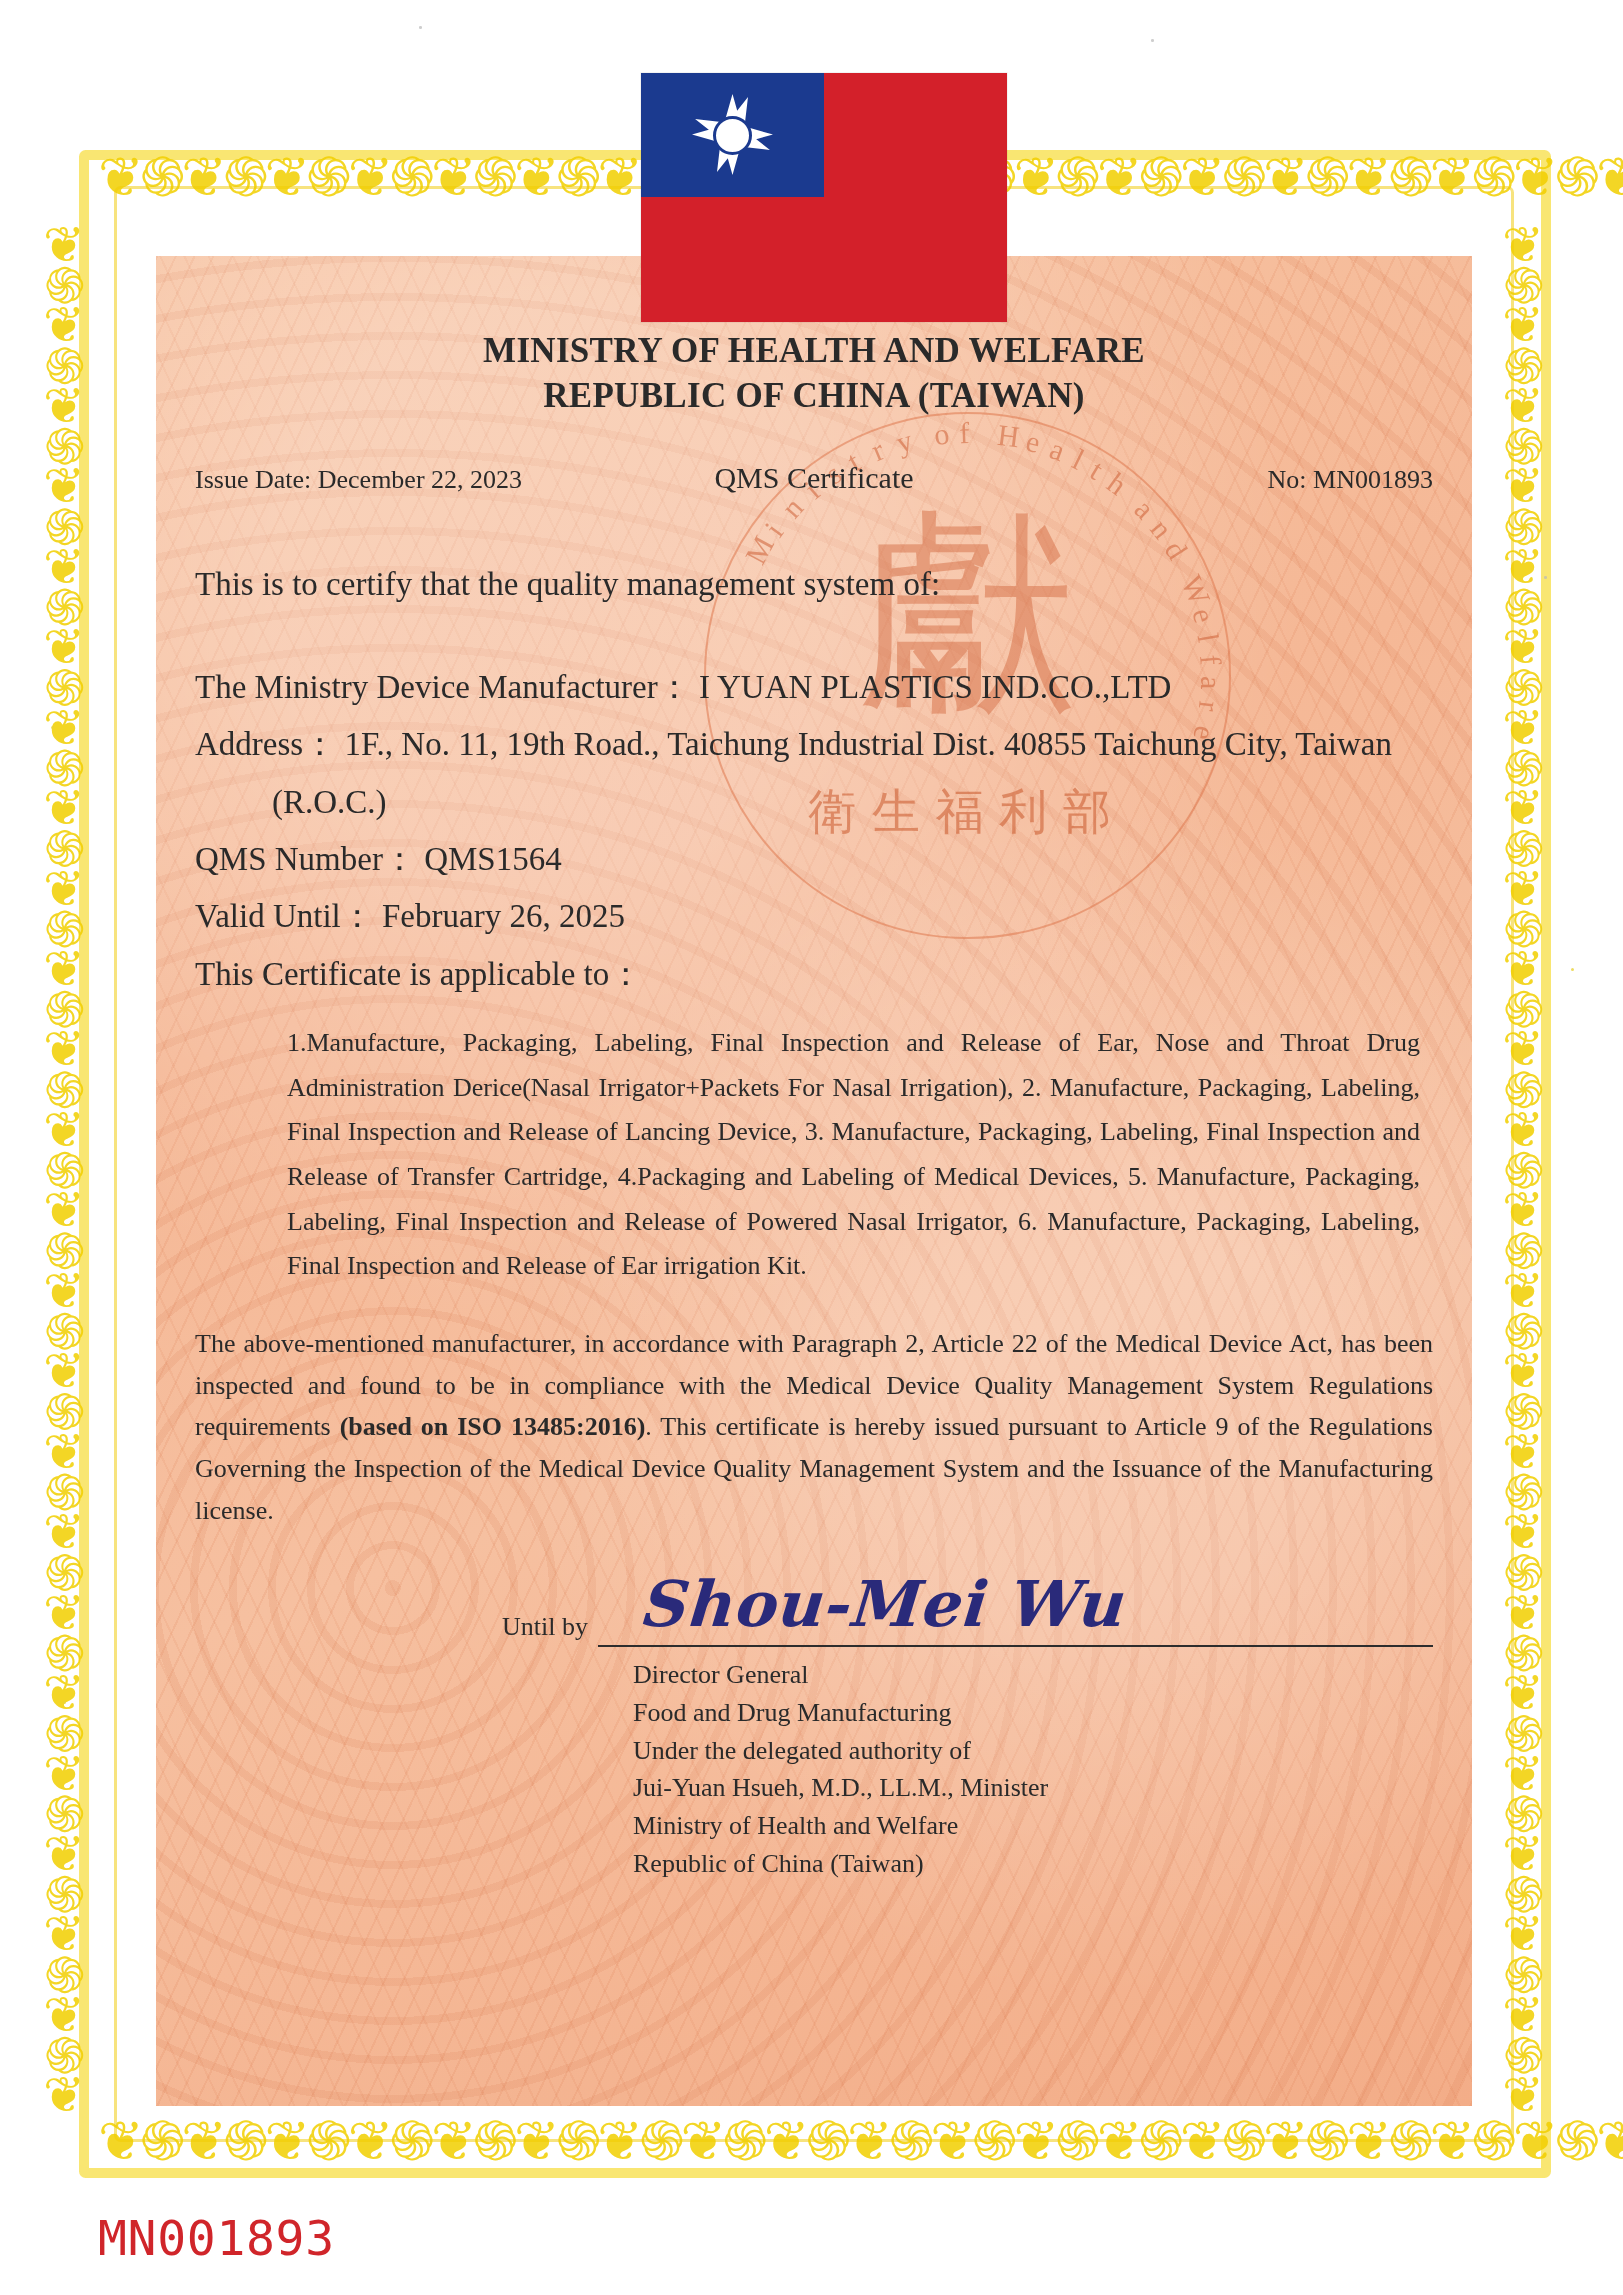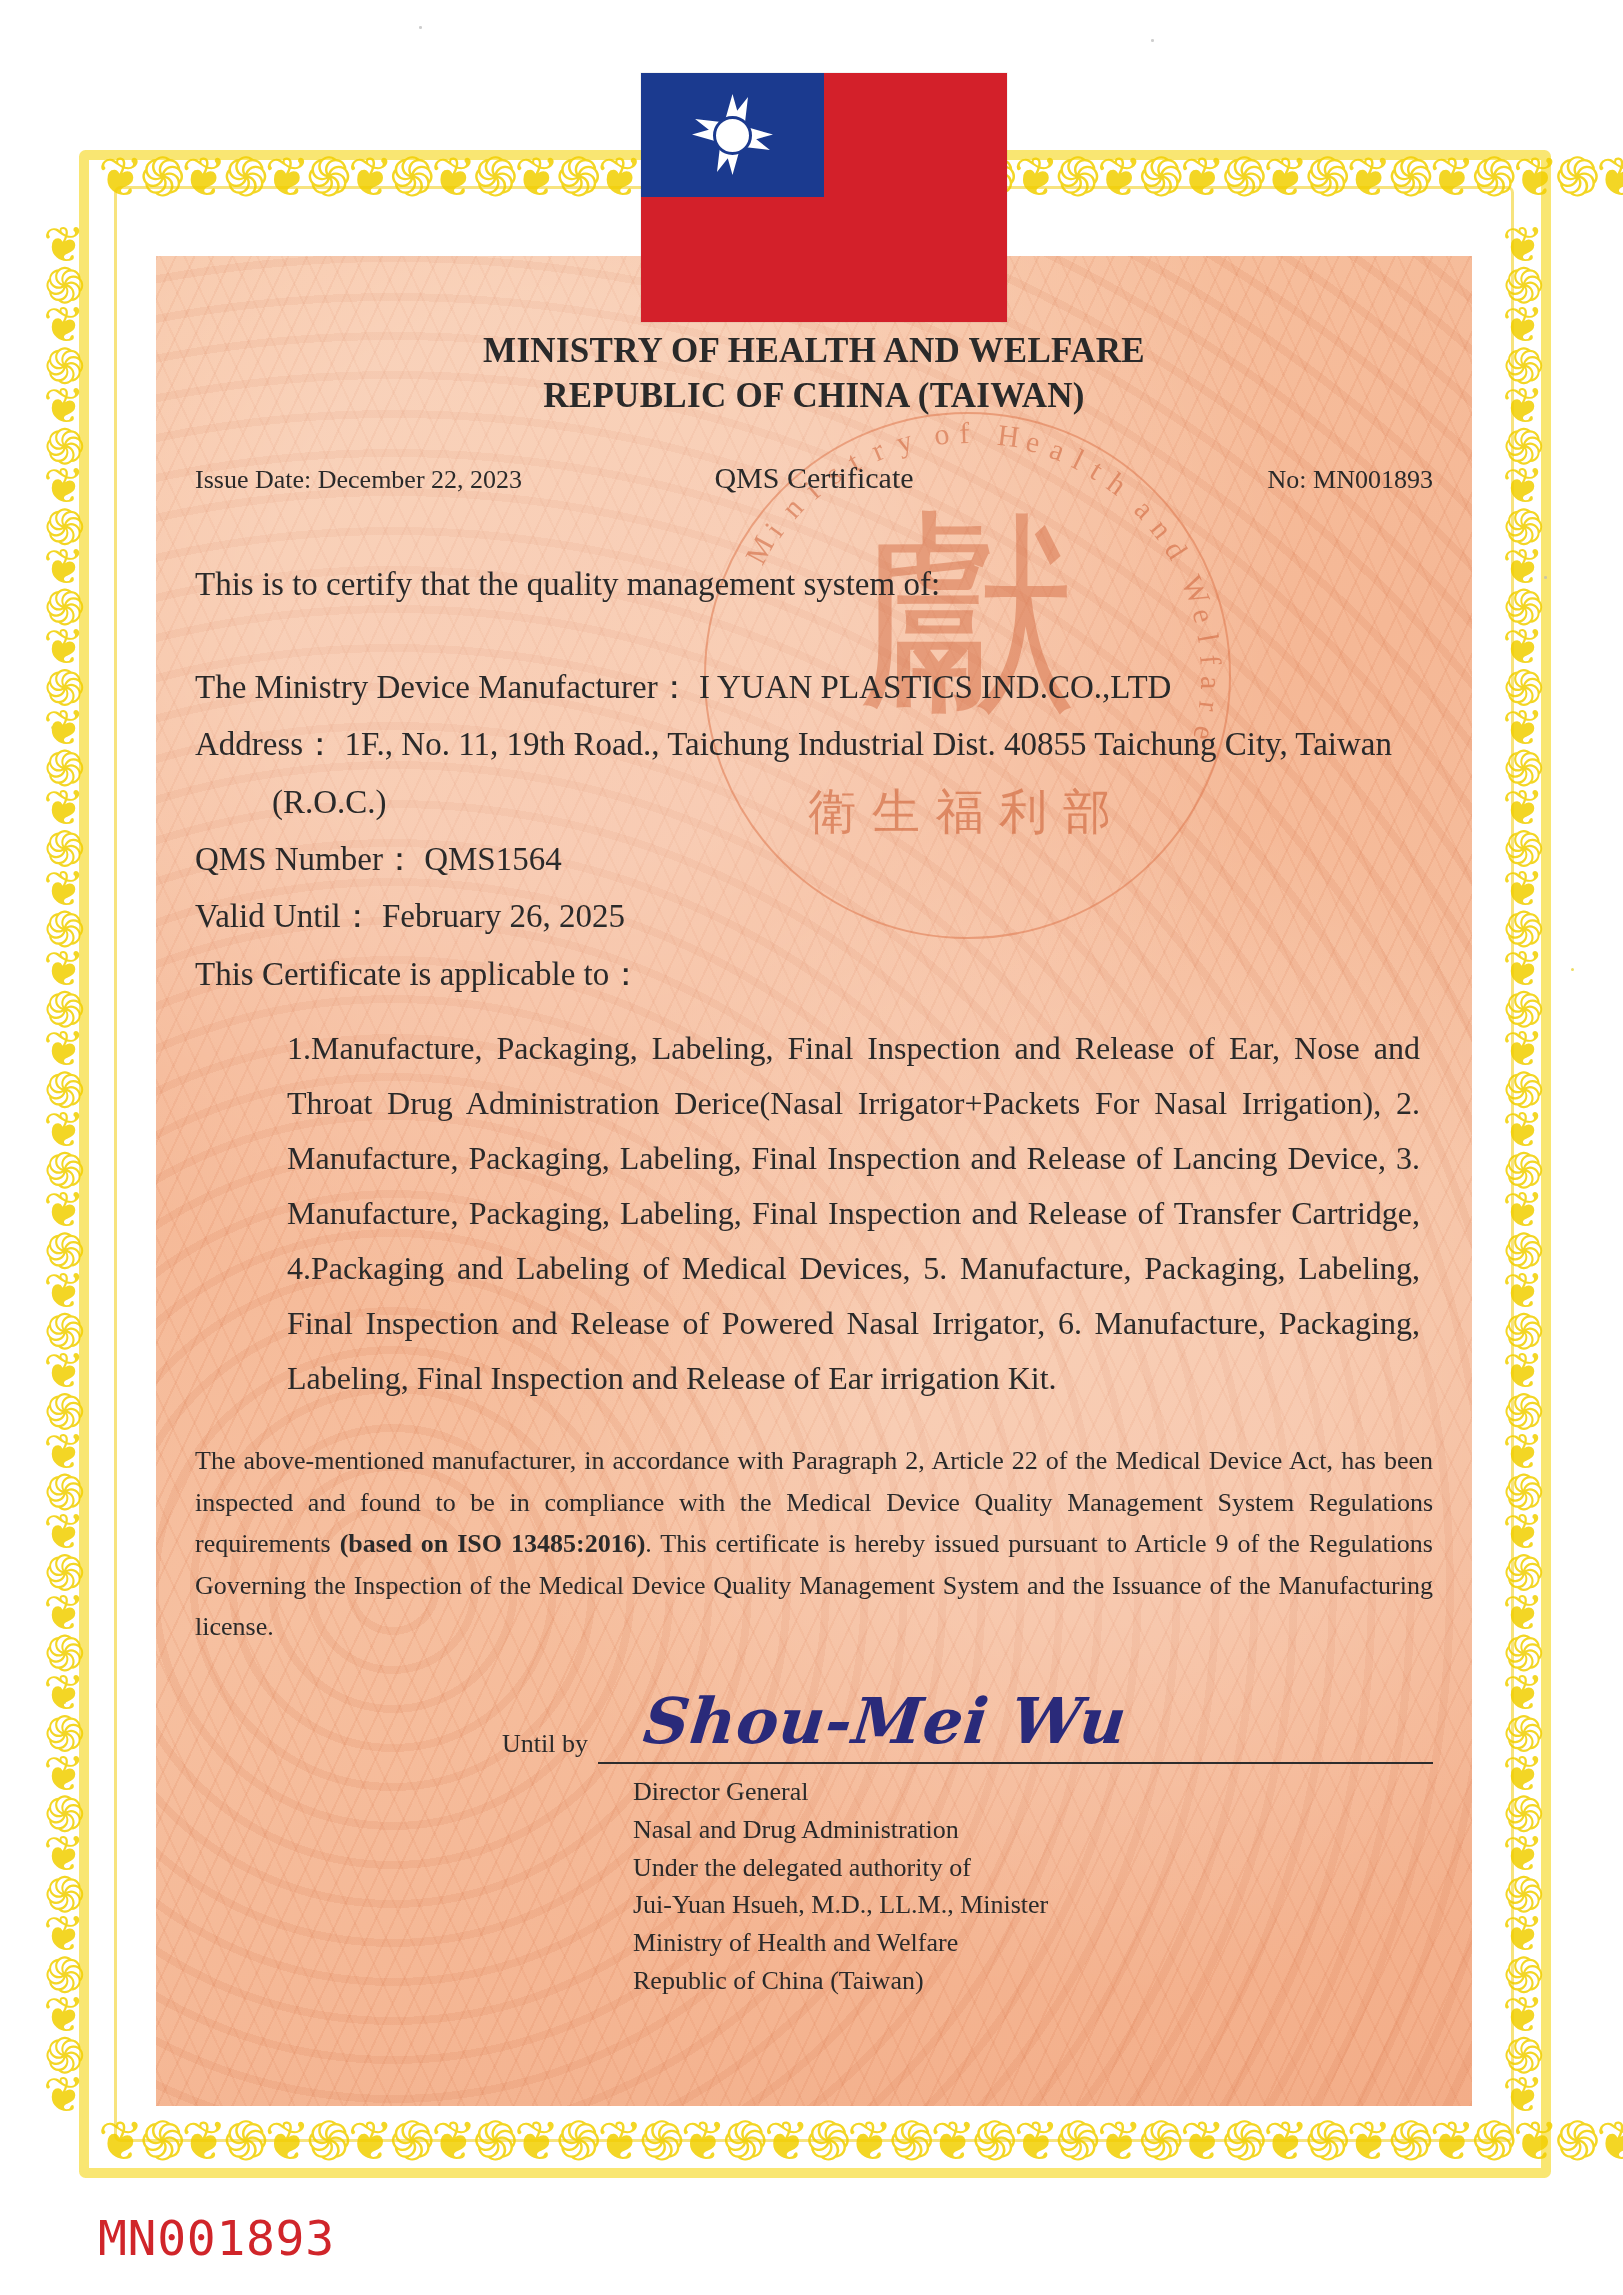--- a/index.html
+++ b/index.html
@@ -226,21 +226,21 @@
     line-height: 1.62;
   }
   .p-certify { margin-top: 63px; }
   .block-info { margin-top: 50px; }
   .block-info .ln { margin-bottom: 3.9px; }
   .indent { padding-left: 77px; }
 
   .scope {
     position: relative;
     z-index: 3;
-    font-size: 32px;
+    font-size: 26px;
     line-height: 1.72;
     margin-top: 19.6px;
     padding-left: 92px;
     padding-right: 13px;
     text-align: justify;
   }
 
   .legal {
     position: relative;
     z-index: 3;
@@ -421,21 +421,21 @@
 
     <div class="sig-wrap">
       <div class="sig-line">
         <div class="sig-label">Until by</div>
         <div class="sig-rule">
           <div class="sig-name">Shou-Mei Wu</div>
         </div>
       </div>
       <div class="sig-block">
         <div>Director General</div>
-        <div>Nasal and Drug Administration</div>
+        <div>Food and Drug Manufacturing</div>
         <div>Under the delegated authority of</div>
         <div>Jui-Yuan Hsueh, M.D., LL.M., Minister</div>
         <div>Ministry of Health and Welfare</div>
         <div>Republic of China (Taiwan)</div>
       </div>
     </div>
 
   </div>
 
   <div class="serial">MN001893</div>

